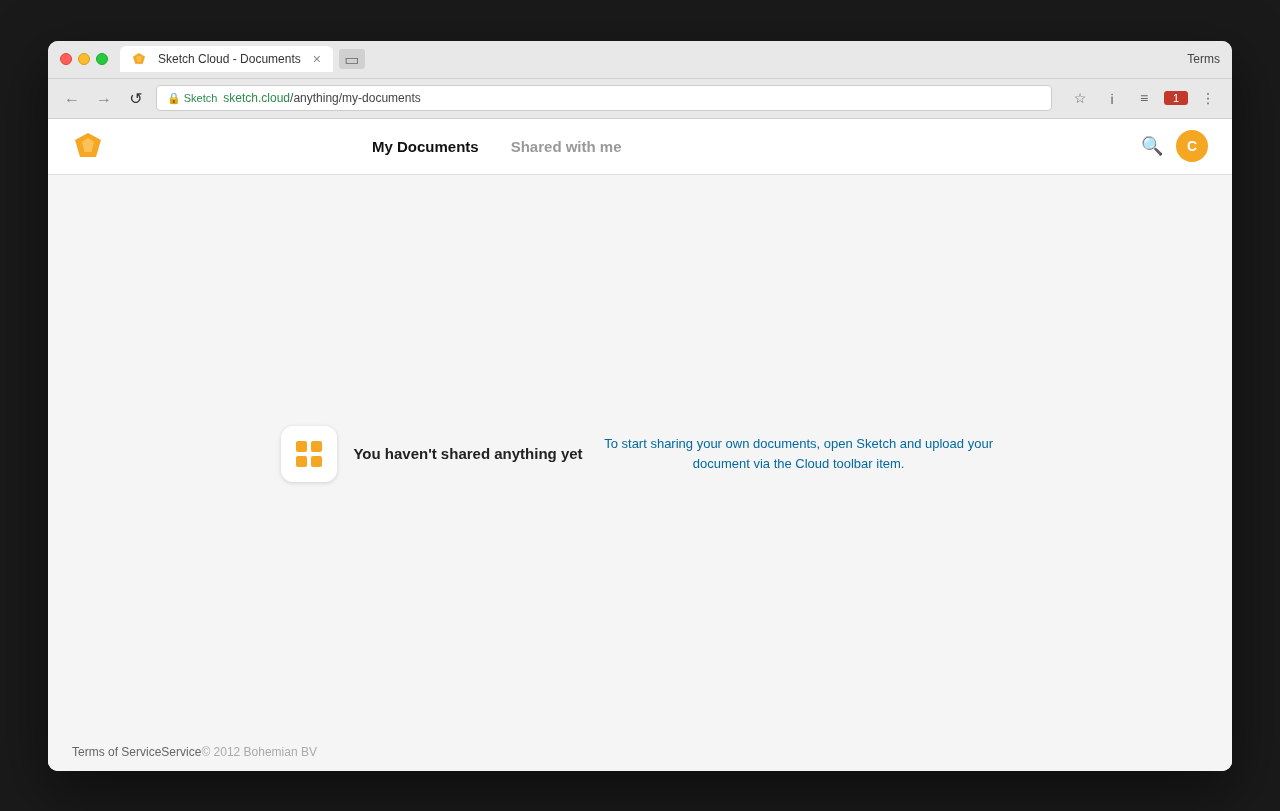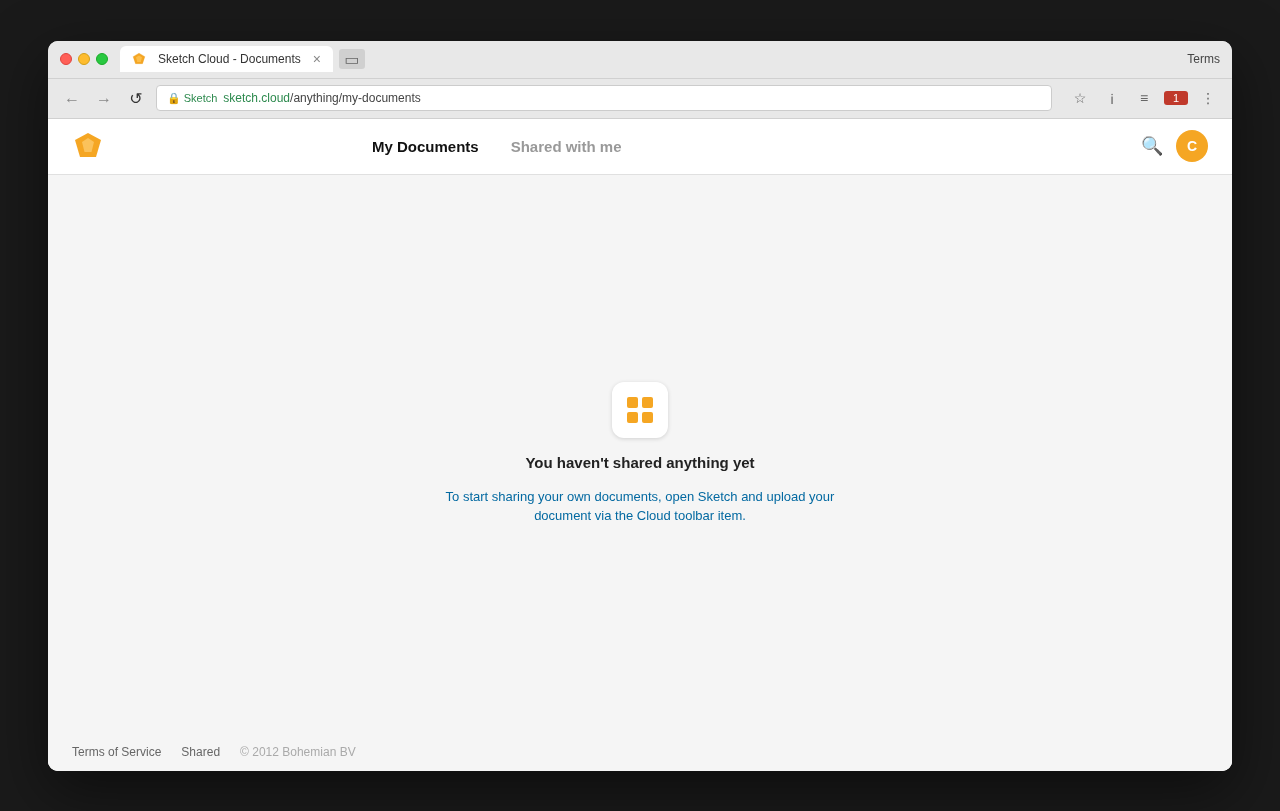--- a/index.html
+++ b/index.html
@@ -263,21 +263,21 @@
       flex: 1;
       display: flex;
       flex-direction: column;
       align-items: center;
       justify-content: center;
       padding: 40px;
     }
 
     .empty-state {
       display: flex;
-      flex-direction: column;
+      flex-direction: row;
       align-items: center;
       gap: 16px;
     }
 
     .empty-icon {
       width: 56px;
       height: 56px;
       background: #fff;
       border-radius: 12px;
       display: flex;
@@ -311,21 +311,20 @@
       text-align: center;
       max-width: 400px;
       line-height: 1.5;
     }
 
     
     .app-footer {
       padding: 12px 24px;
       display: flex;
       align-items: center;
-      gap: 20px;
       background: #f5f5f5;
       flex-shrink: 0;
     }
 
     .footer-link {
       font-size: 12px;
       color: #666;
       text-decoration: none;
       cursor: pointer;
     }
@@ -420,18 +419,18 @@
             <div class="grid-cell"></div>
           </div>
         </div>
         <p class="empty-title">You haven't shared anything yet</p>
         <p class="empty-desc">To start sharing your own documents, open Sketch and upload your document via the Cloud toolbar item.</p>
       </div>
     </div>
 
     <div class="app-footer">
       <a class="footer-link">Terms of Service</a>
-      <a class="footer-link">Shared</a>
+      <a class="footer-link">Service</a>
       <span class="footer-copy">© 2012 Bohemian BV</span>
     </div>
 
   </div>
 </div>
 
 </body></html>

